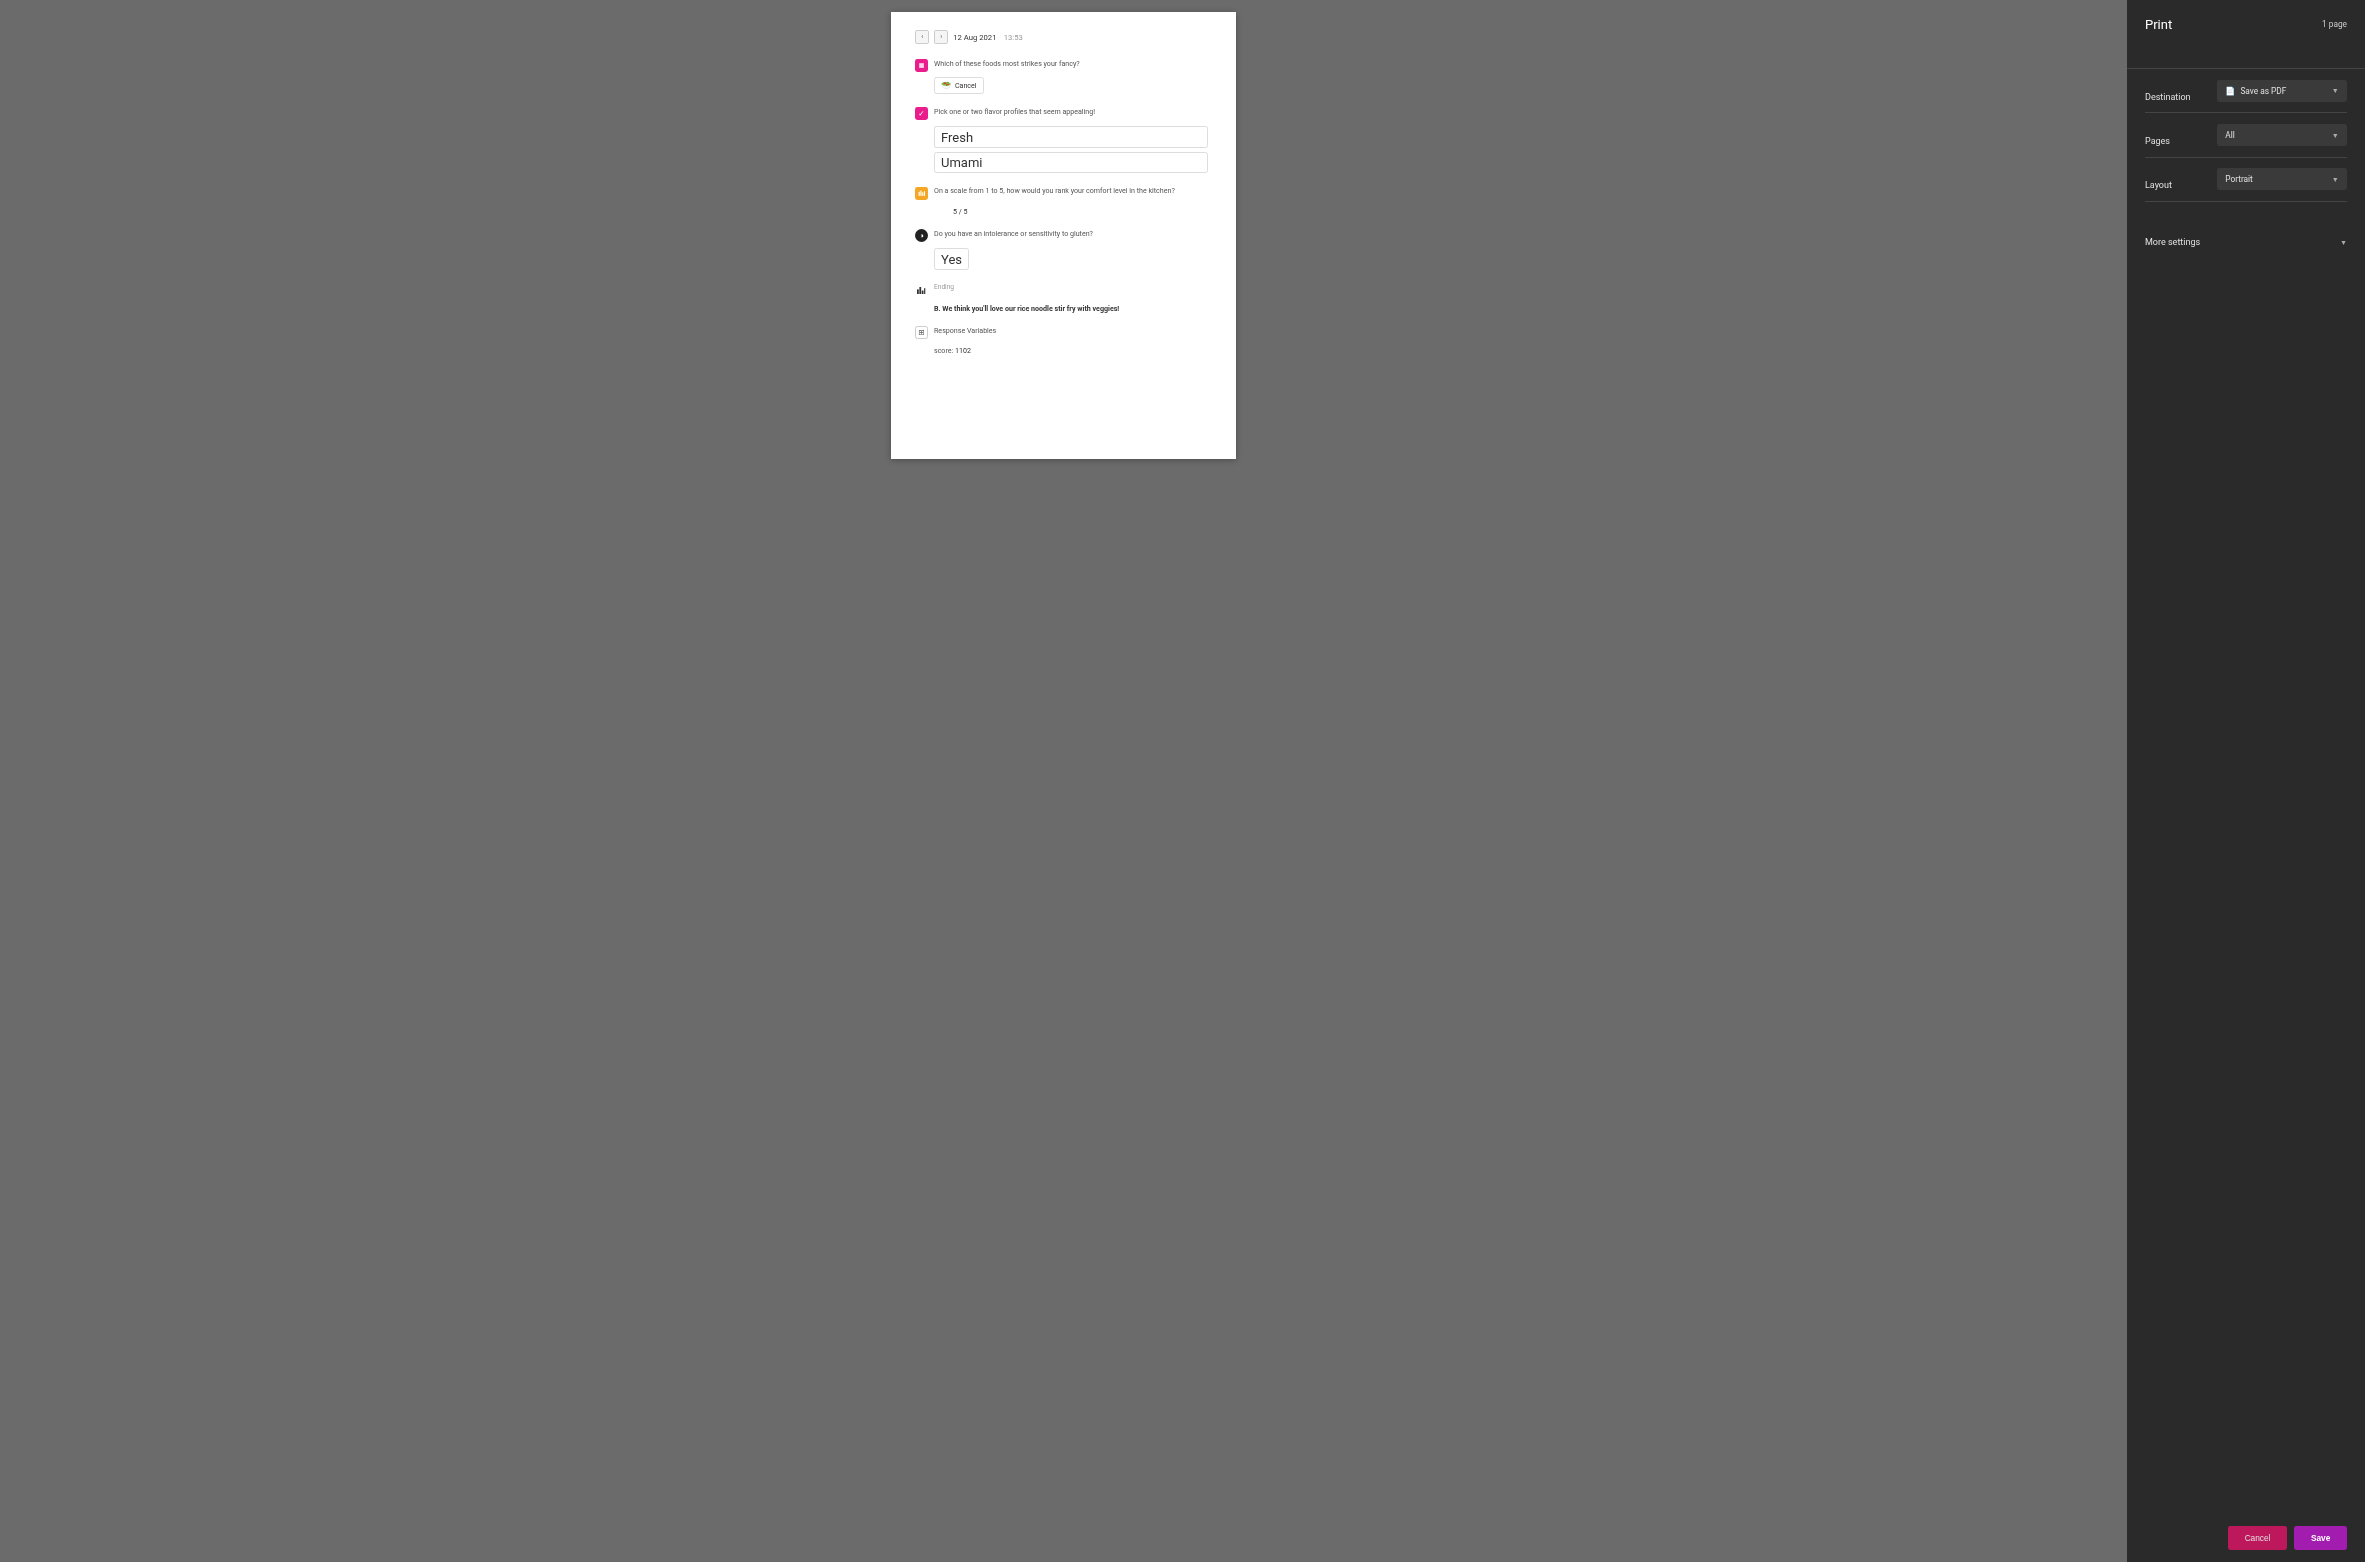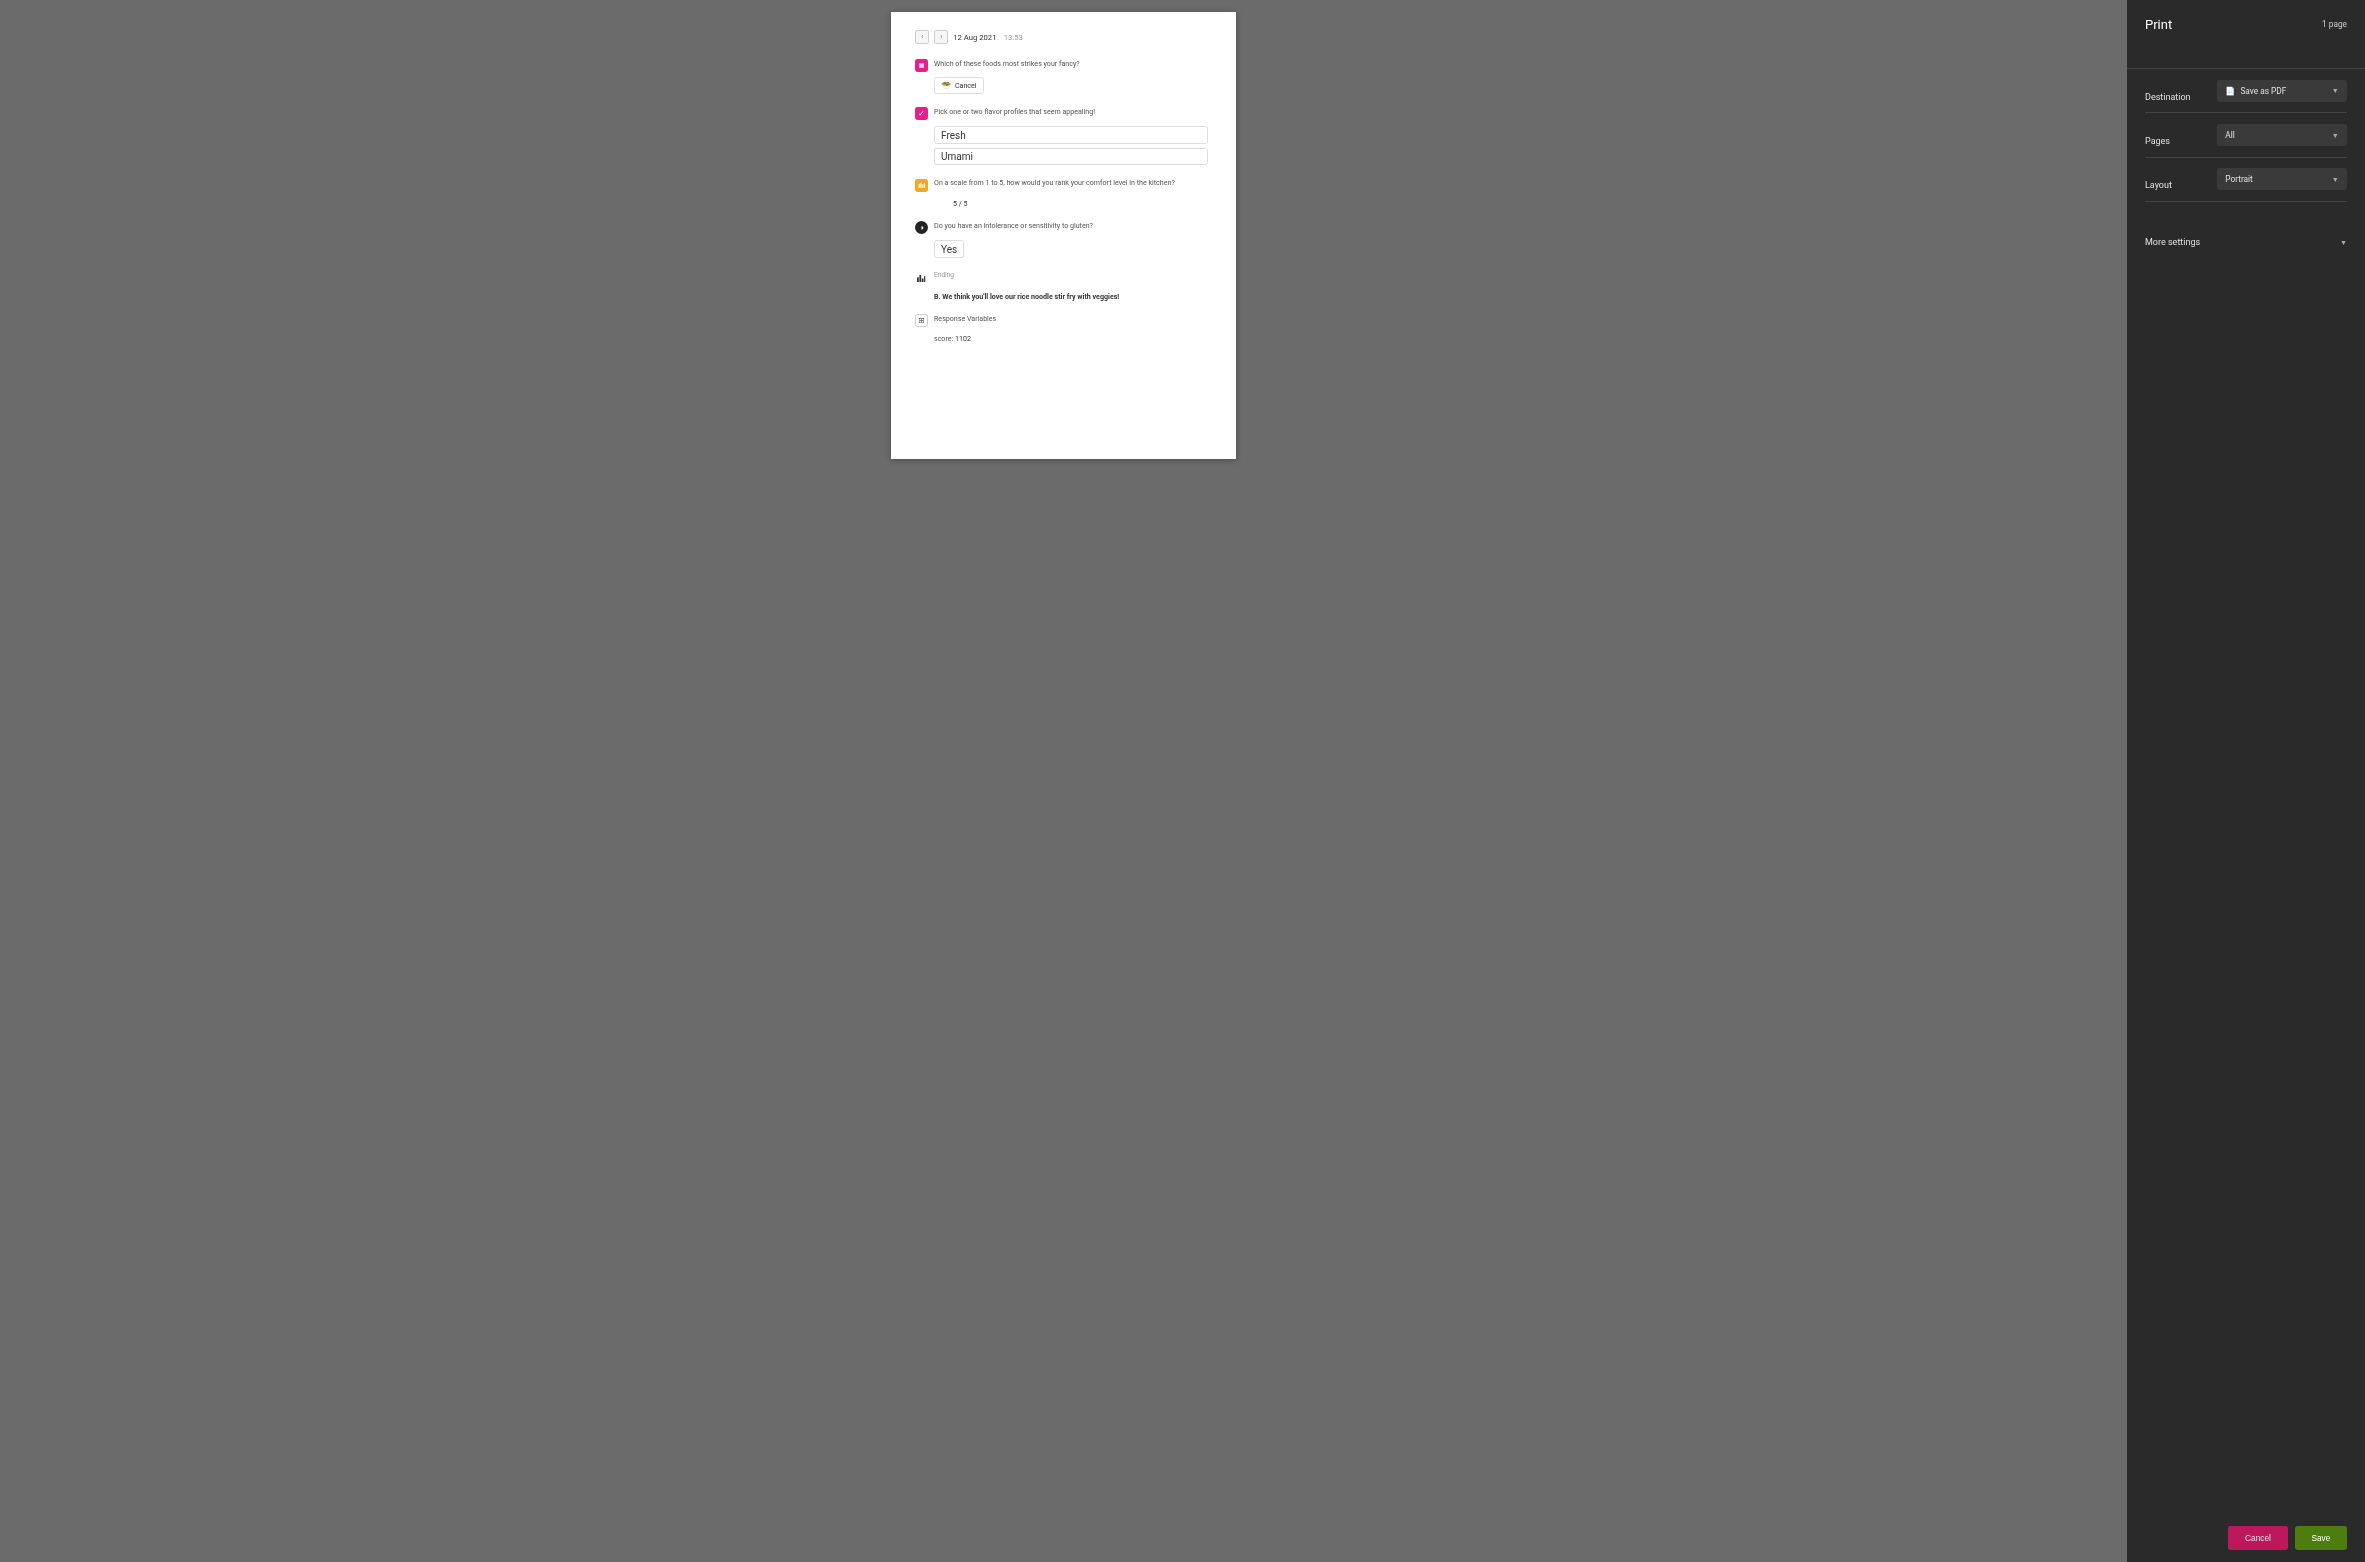--- a/index.html
+++ b/index.html
@@ -98,21 +98,21 @@
       font-size: 7.1px;
       color: #555;
       line-height: 1.4;
     }
 
     .answer-chip {
       display: inline-block;
       border: 0.6px solid #ddd;
       border-radius: 2.4px;
       padding: 2.4px 6px;
-      font-size: 10px;
+      font-size: 13px;
       color: #333;
       margin-top: 1.2px;
       margin-right: 3.6px;
     }
 
     .answer-text {
       font-size: 7.1px;
       color: #333;
       margin-left: 19px;
     }
@@ -265,28 +265,28 @@
       background: #be185d;
       color: #e0e0e0;
       border: none;
       border-radius: 2.4px;
       padding: 7.1px 16.7px;
       font-size: 8.3px;
       cursor: pointer;
     }
 
     .btn-save {
-      background: #4d7c0f;
+      background: #a21caf;
       color: #ffffff;
       border: none;
       border-radius: 2.4px;
       padding: 7.1px 16.7px;
       font-size: 8.3px;
       cursor: pointer;
-      font-weight: 400;
+      font-weight: 700;
     }
   </style>
 </head>
 <body>
 
 <div class="preview-area">
   <div class="page-preview">
 
     <div class="page-nav">
       <div class="nav-btn">‹</div>

